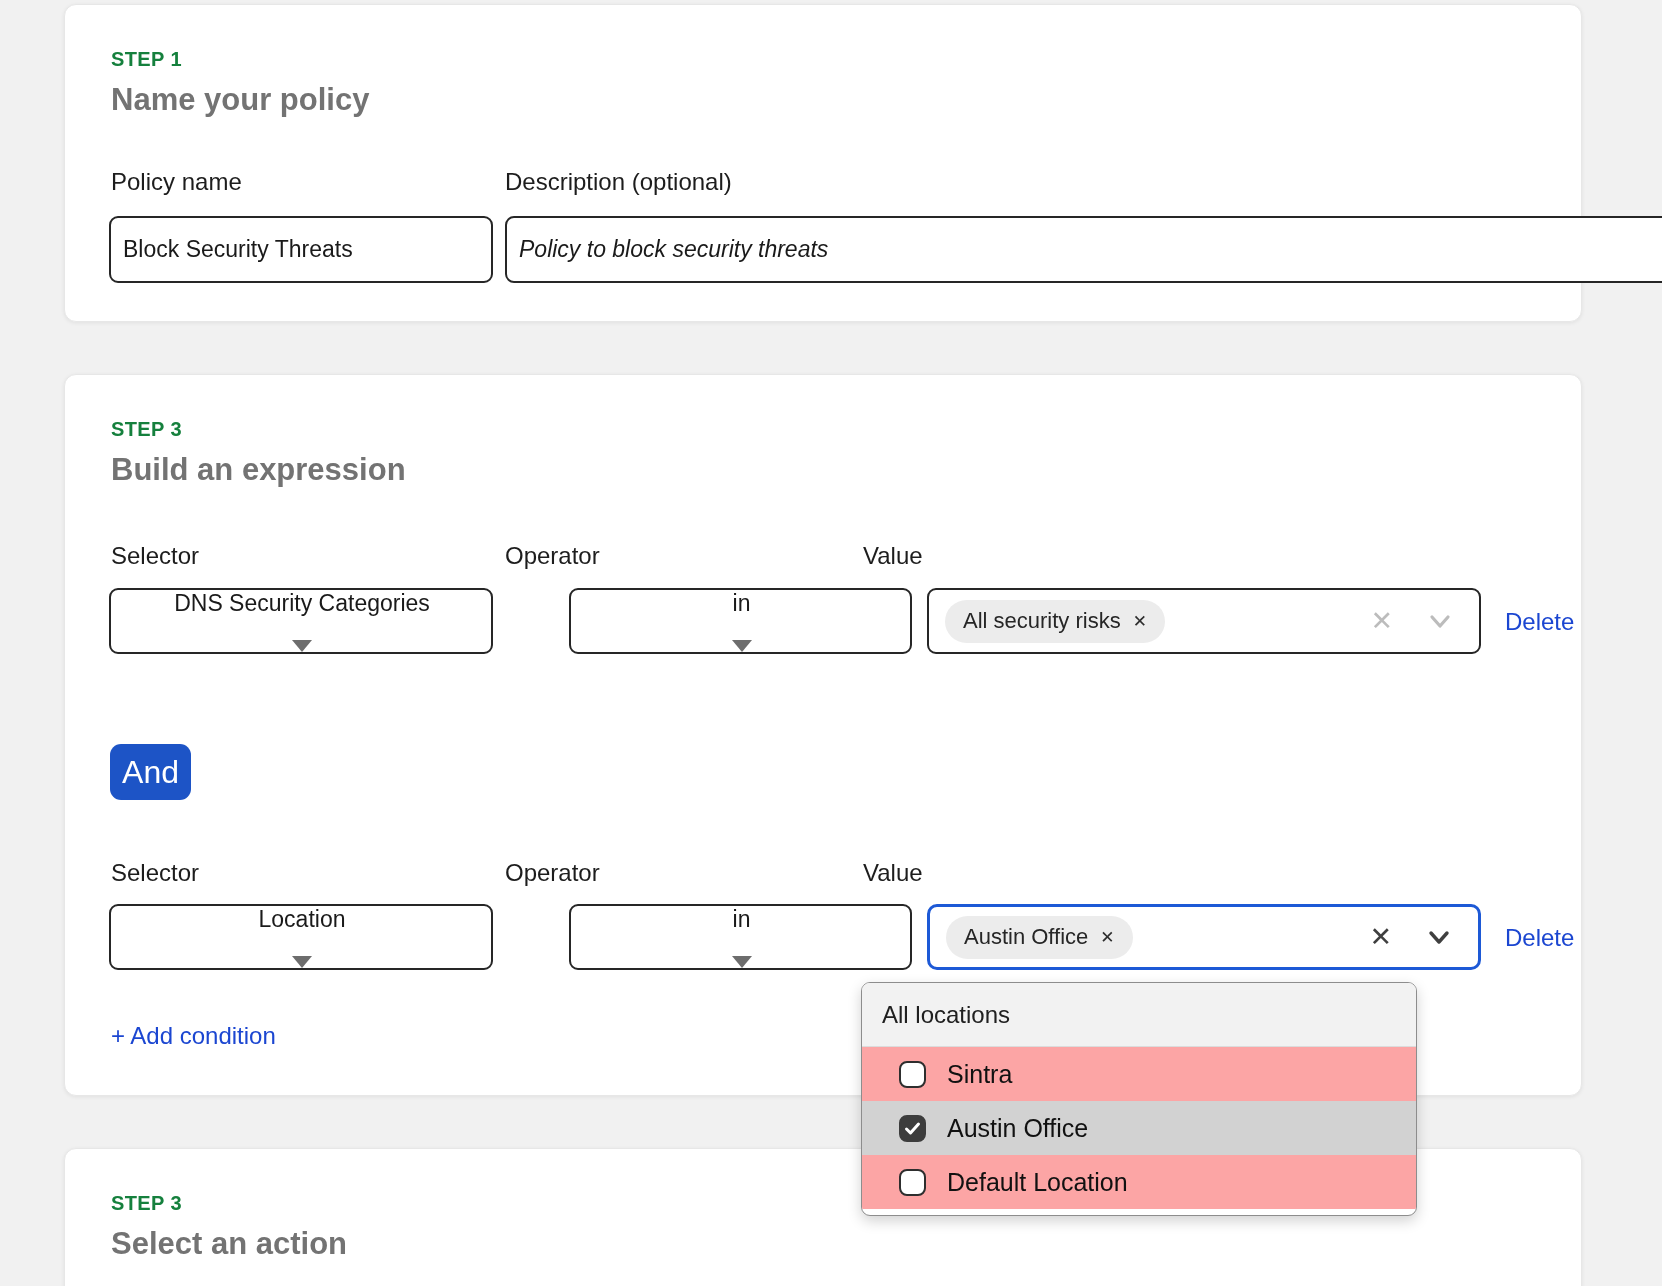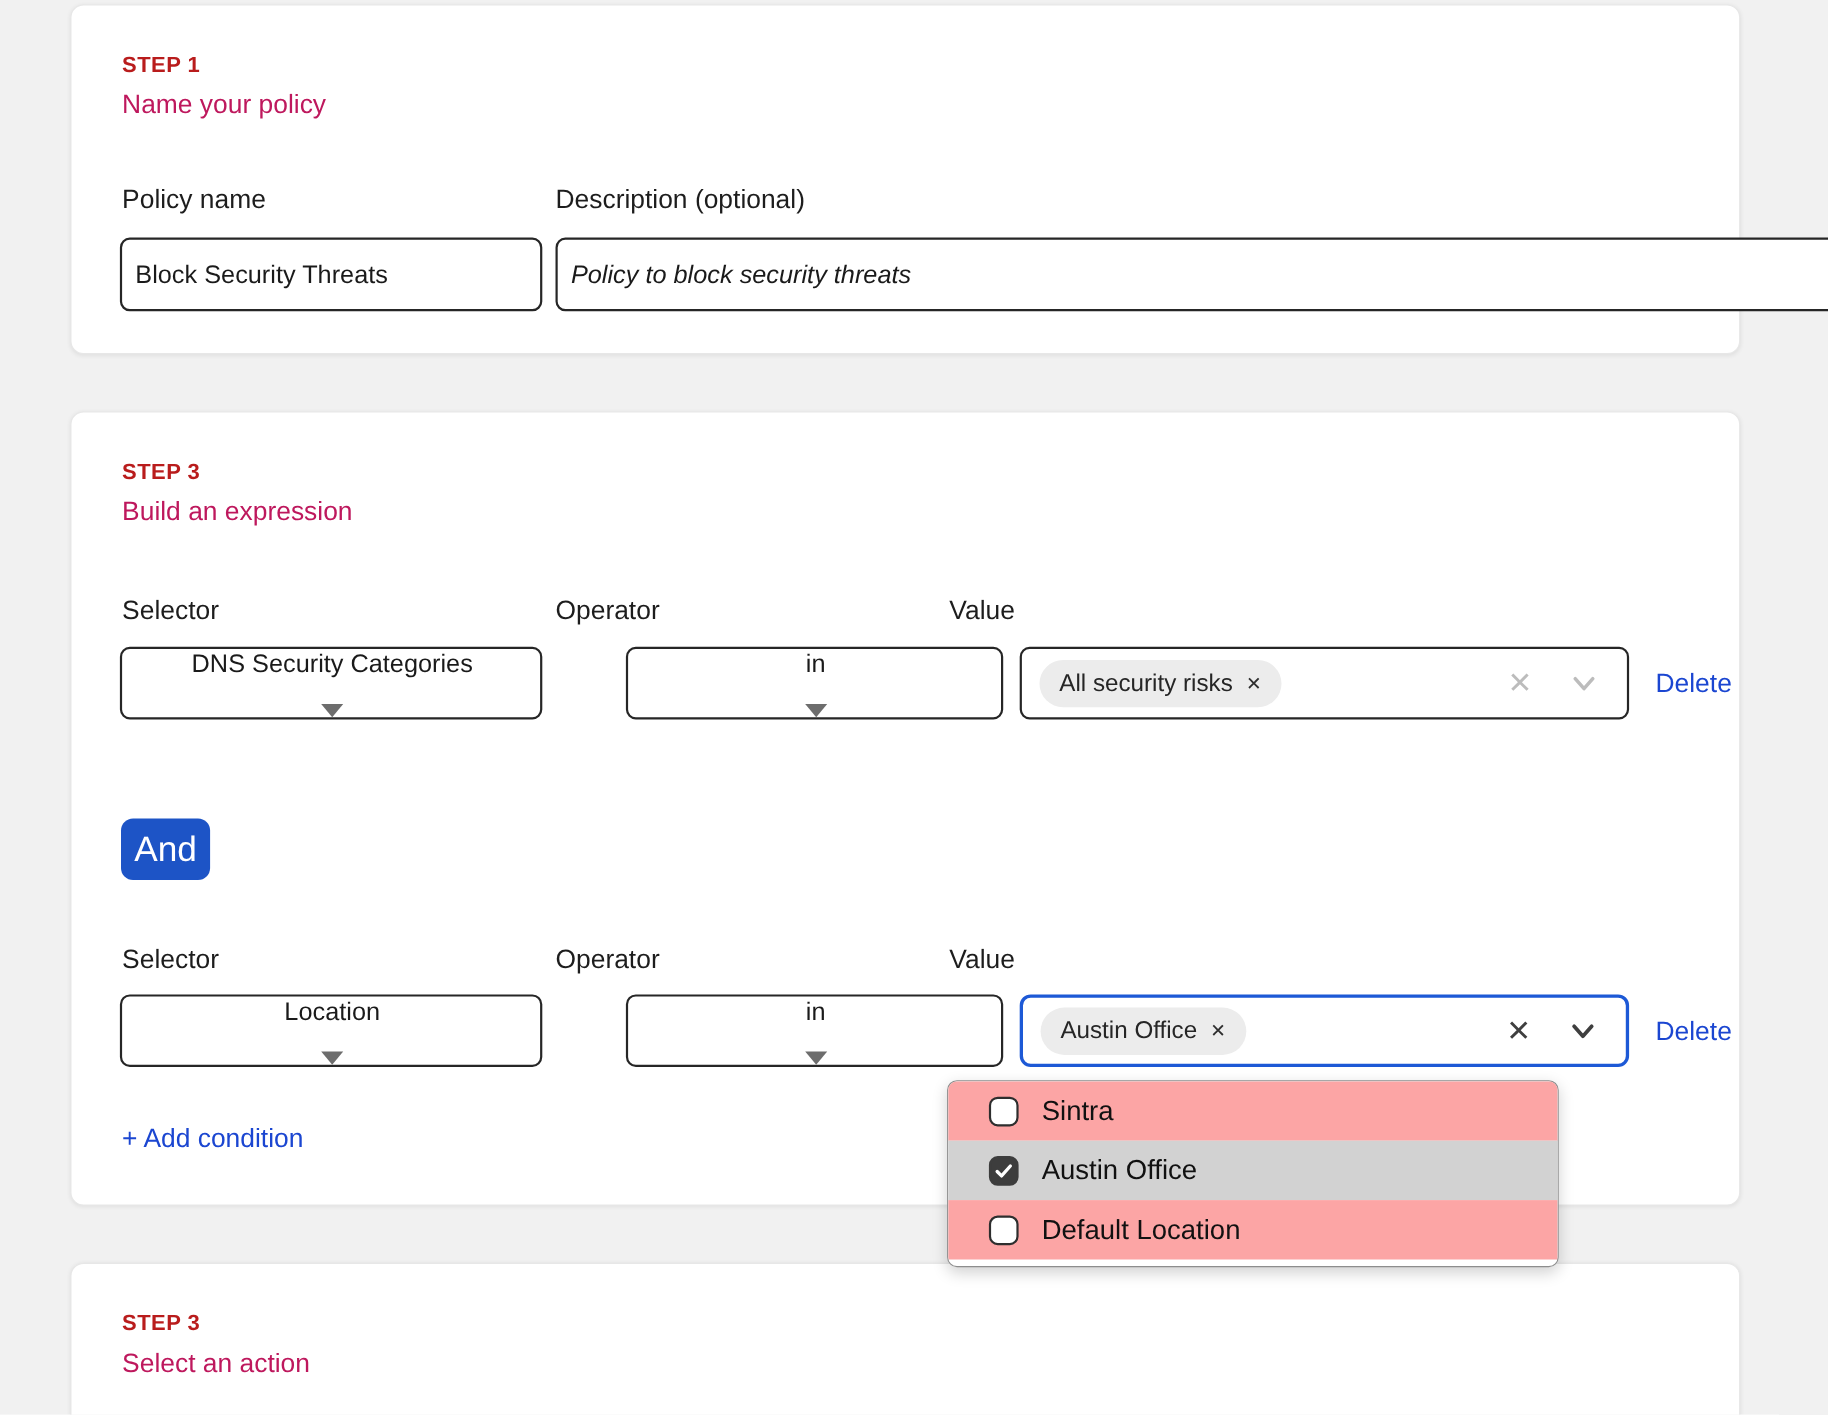--- a/index.html
+++ b/index.html
@@ -16,26 +16,26 @@
     border:1px solid #e7e7e7;
     border-radius:12px;
     box-shadow:0 1px 4px rgba(0,0,0,0.07);
     box-sizing:border-box;
   }
   #card1{top:4px;height:318px;}
   #card2{top:374px;height:722px;}
   #card3{top:1148px;height:260px;}
   .step-label{
     position:absolute;left:46px;
-    font-size:20px;font-weight:700;color:#b91c1c;
+    font-size:20px;font-weight:700;color:#15803d;
     letter-spacing:0.4px;line-height:1;text-align:center;
   }
   .section-title{
     position:absolute;left:46px;
-    font-size:24px;font-weight:400;color:#be185d;line-height:1;
+    font-size:31px;font-weight:700;color:#737373;line-height:1;
   }
   .field-label{
     font-size:24px;color:#1d1d1d;line-height:1;
   }
   .abs{position:absolute;}
   
   .text-input{
     box-sizing:border-box;height:67px;
     border:2px solid #262626;border-radius:9px;
     background:#fff;
@@ -203,20 +203,21 @@
 
   <div class="add-link abs" style="left:46px;top:649px;">+ Add condition</div>
 </section>
 
 <section class="card" id="card3">
   <div class="step-label abs" style="top:44px;">STEP 3</div>
   <div class="section-title abs" style="top:79px;">Select an action</div>
 </section>
 
 <div class="dropdown">
+  <div class="dropdown-header">All locations</div>
 
   <div class="option">
     <span class="checkbox"></span>
     <span>Sintra</span>
   </div>
 
   <div class="option highlighted">
     <span class="checkbox checked">
       <svg width="19" height="19" viewBox="0 0 19 19">
         <polyline points="3.5,10 7.5,14 15.5,5" fill="none" stroke="#ffffff" stroke-width="3" stroke-linecap="round" stroke-linejoin="round"></polyline>

